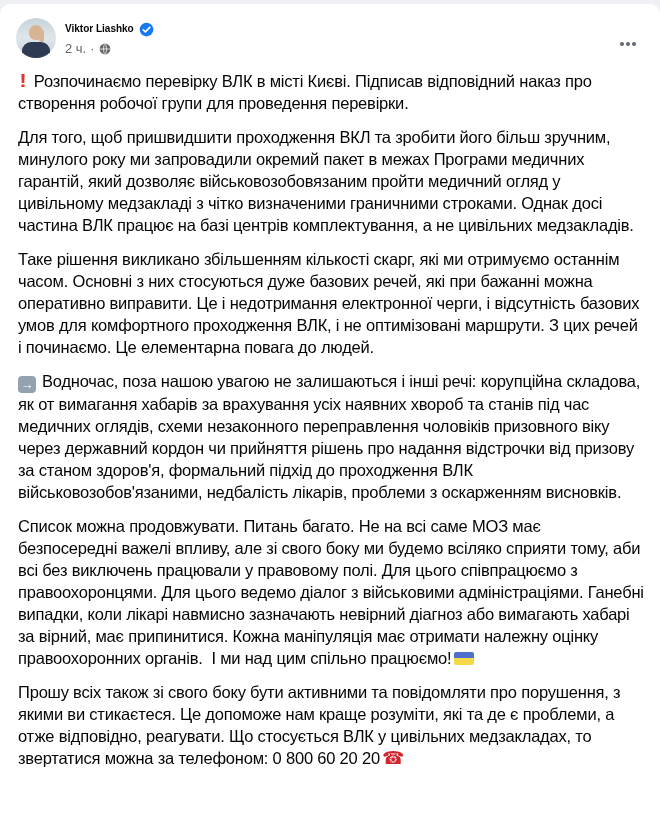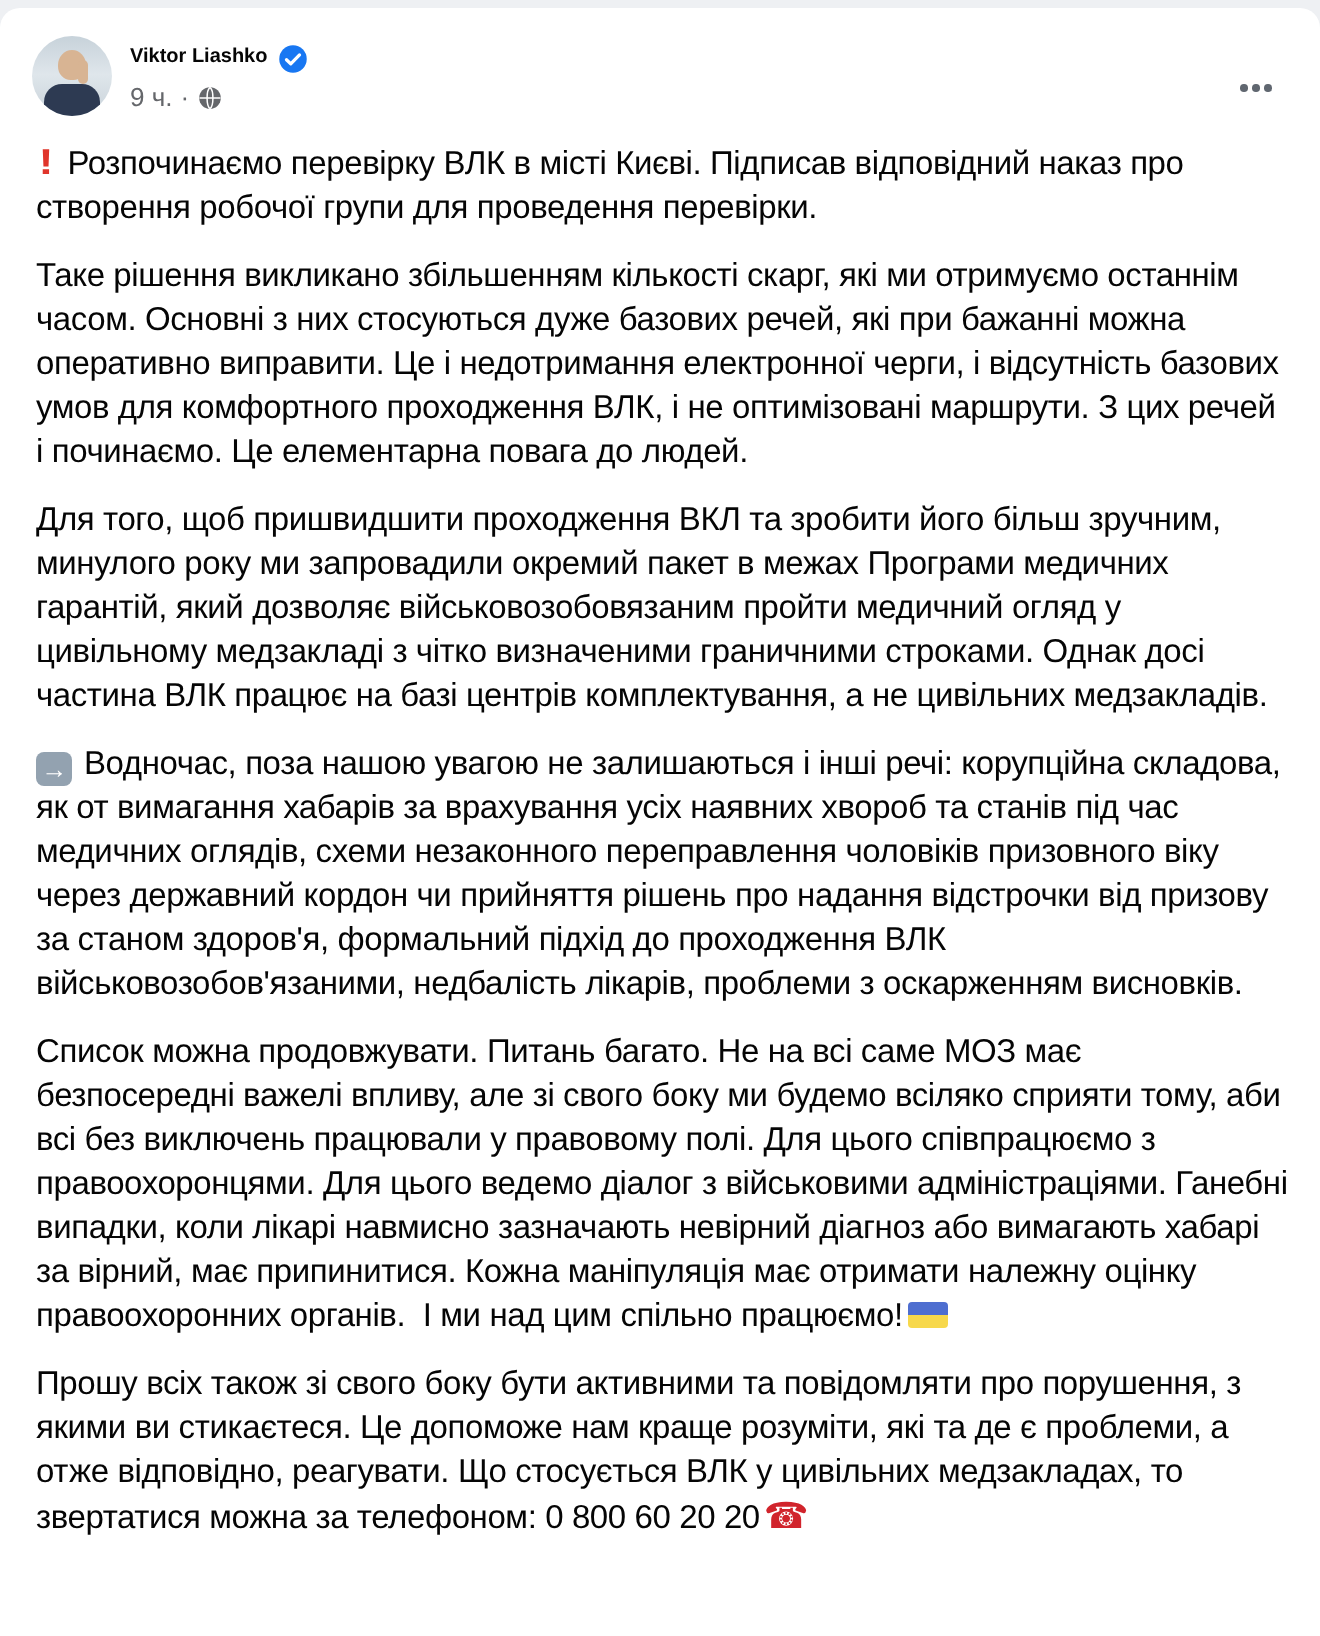--- a/index.html
+++ b/index.html
@@ -69,39 +69,39 @@
       <div class="name-row">
         <span class="author">Viktor Liashko</span>
         <span class="badge">
           <svg width="15" height="15" viewBox="0 0 24 24">
             <circle cx="12" cy="12" r="11" fill="#1877f2"></circle>
             <path d="M6.8 12.6l3.4 3.3 7-7.2" stroke="#ffffff" stroke-width="2.6" fill="none" stroke-linecap="round" stroke-linejoin="round"></path>
           </svg>
         </span>
       </div>
       <div class="meta-row">
-        <span class="timestamp">9 ч.</span>
+        <span class="timestamp">2 ч.</span>
         <span class="sep">·</span>
         <span style="display:inline-flex;">
           <svg width="12" height="12" viewBox="0 0 16 16">
             <circle cx="8" cy="8" r="7.2" fill="#65676b"></circle>
             <path d="M1 8h14 M8 .9c-2.6 2-2.6 12.2 0 14.2 M8 .9c2.6 2 2.6 12.2 0 14.2" stroke="#ffffff" stroke-width="1" fill="none"></path>
           </svg>
         </span>
       </div>
     </div>
     <button class="more-btn">
         <span class="dot"></span>
         <span class="dot"></span>
         <span class="dot"></span>
       </button>
   </div>
 
   <div class="post-text">
     <p class="para"><span class="ic-excl">!</span><span>Розпочинаємо перевірку ВЛК в місті Києві. Підписав відповідний наказ про створення робочої групи для проведення перевірки.</span></p>
+    <p class="para"><span>Для того, щоб пришвидшити проходження ВКЛ та зробити його більш зручним, минулого року ми запровадили окремий пакет в межах Програми медичних гарантій, який дозволяє військовозобовязаним пройти медичний огляд у цивільному медзакладі з чітко визначеними граничними строками. Однак досі частина ВЛК працює на базі центрів комплектування, а не цивільних медзакладів.</span></p>
     <p class="para"><span>Таке рішення викликано збільшенням кількості скарг, які ми отримуємо останнім часом. Основні з них стосуються дуже базових речей, які при бажанні можна оперативно виправити. Це і недотримання електронної черги, і відсутність базових умов для комфортного проходження ВЛК, і не оптимізовані маршрути. З цих речей і починаємо. Це елементарна повага до людей.</span></p>
-    <p class="para"><span>Для того, щоб пришвидшити проходження ВКЛ та зробити його більш зручним, минулого року ми запровадили окремий пакет в межах Програми медичних гарантій, який дозволяє військовозобовязаним пройти медичний огляд у цивільному медзакладі з чітко визначеними граничними строками. Однак досі частина ВЛК працює на базі центрів комплектування, а не цивільних медзакладів.</span></p>
     <p class="para"><span class="ic-arrow">→</span><span>Водночас, поза нашою увагою не залишаються і інші речі: корупційна складова, як от вимагання хабарів за врахування усіх наявних хвороб та станів під час медичних оглядів, схеми незаконного переправлення чоловіків призовного віку через державний кордон чи прийняття рішень про надання відстрочки від призову за станом здоров'я, формальний підхід до проходження ВЛК військовозобов'язаними, недбалість лікарів, проблеми з оскарженням висновків.</span></p>
     <p class="para"><span>Список можна продовжувати. Питань багато. Не на всі саме МОЗ має безпосередні важелі впливу, але зі свого боку ми будемо всіляко сприяти тому, аби всі без виключень працювали у правовому полі. Для цього співпрацюємо з правоохоронцями. Для цього ведемо діалог з військовими адміністраціями. Ганебні випадки, коли лікарі навмисно зазначають невірний діагноз або вимагають хабарі за вірний, має припинитися. Кожна маніпуляція має отримати належну оцінку правоохоронних органів.  І ми над цим спільно працюємо!</span><span class="ic-flag"></span></p>
     <p class="para"><span>Прошу всіх також зі свого боку бути активними та повідомляти про порушення, з якими ви стикаєтеся. Це допоможе нам краще розуміти, які та де є проблеми, а отже відповідно, реагувати. Що стосується ВЛК у цивільних медзакладах, то звертатися можна за телефоном: 0 800 60 20 20</span><span class="ic-phone">☎</span></p>
   </div>
 
 </div>
 
 </body></html>

